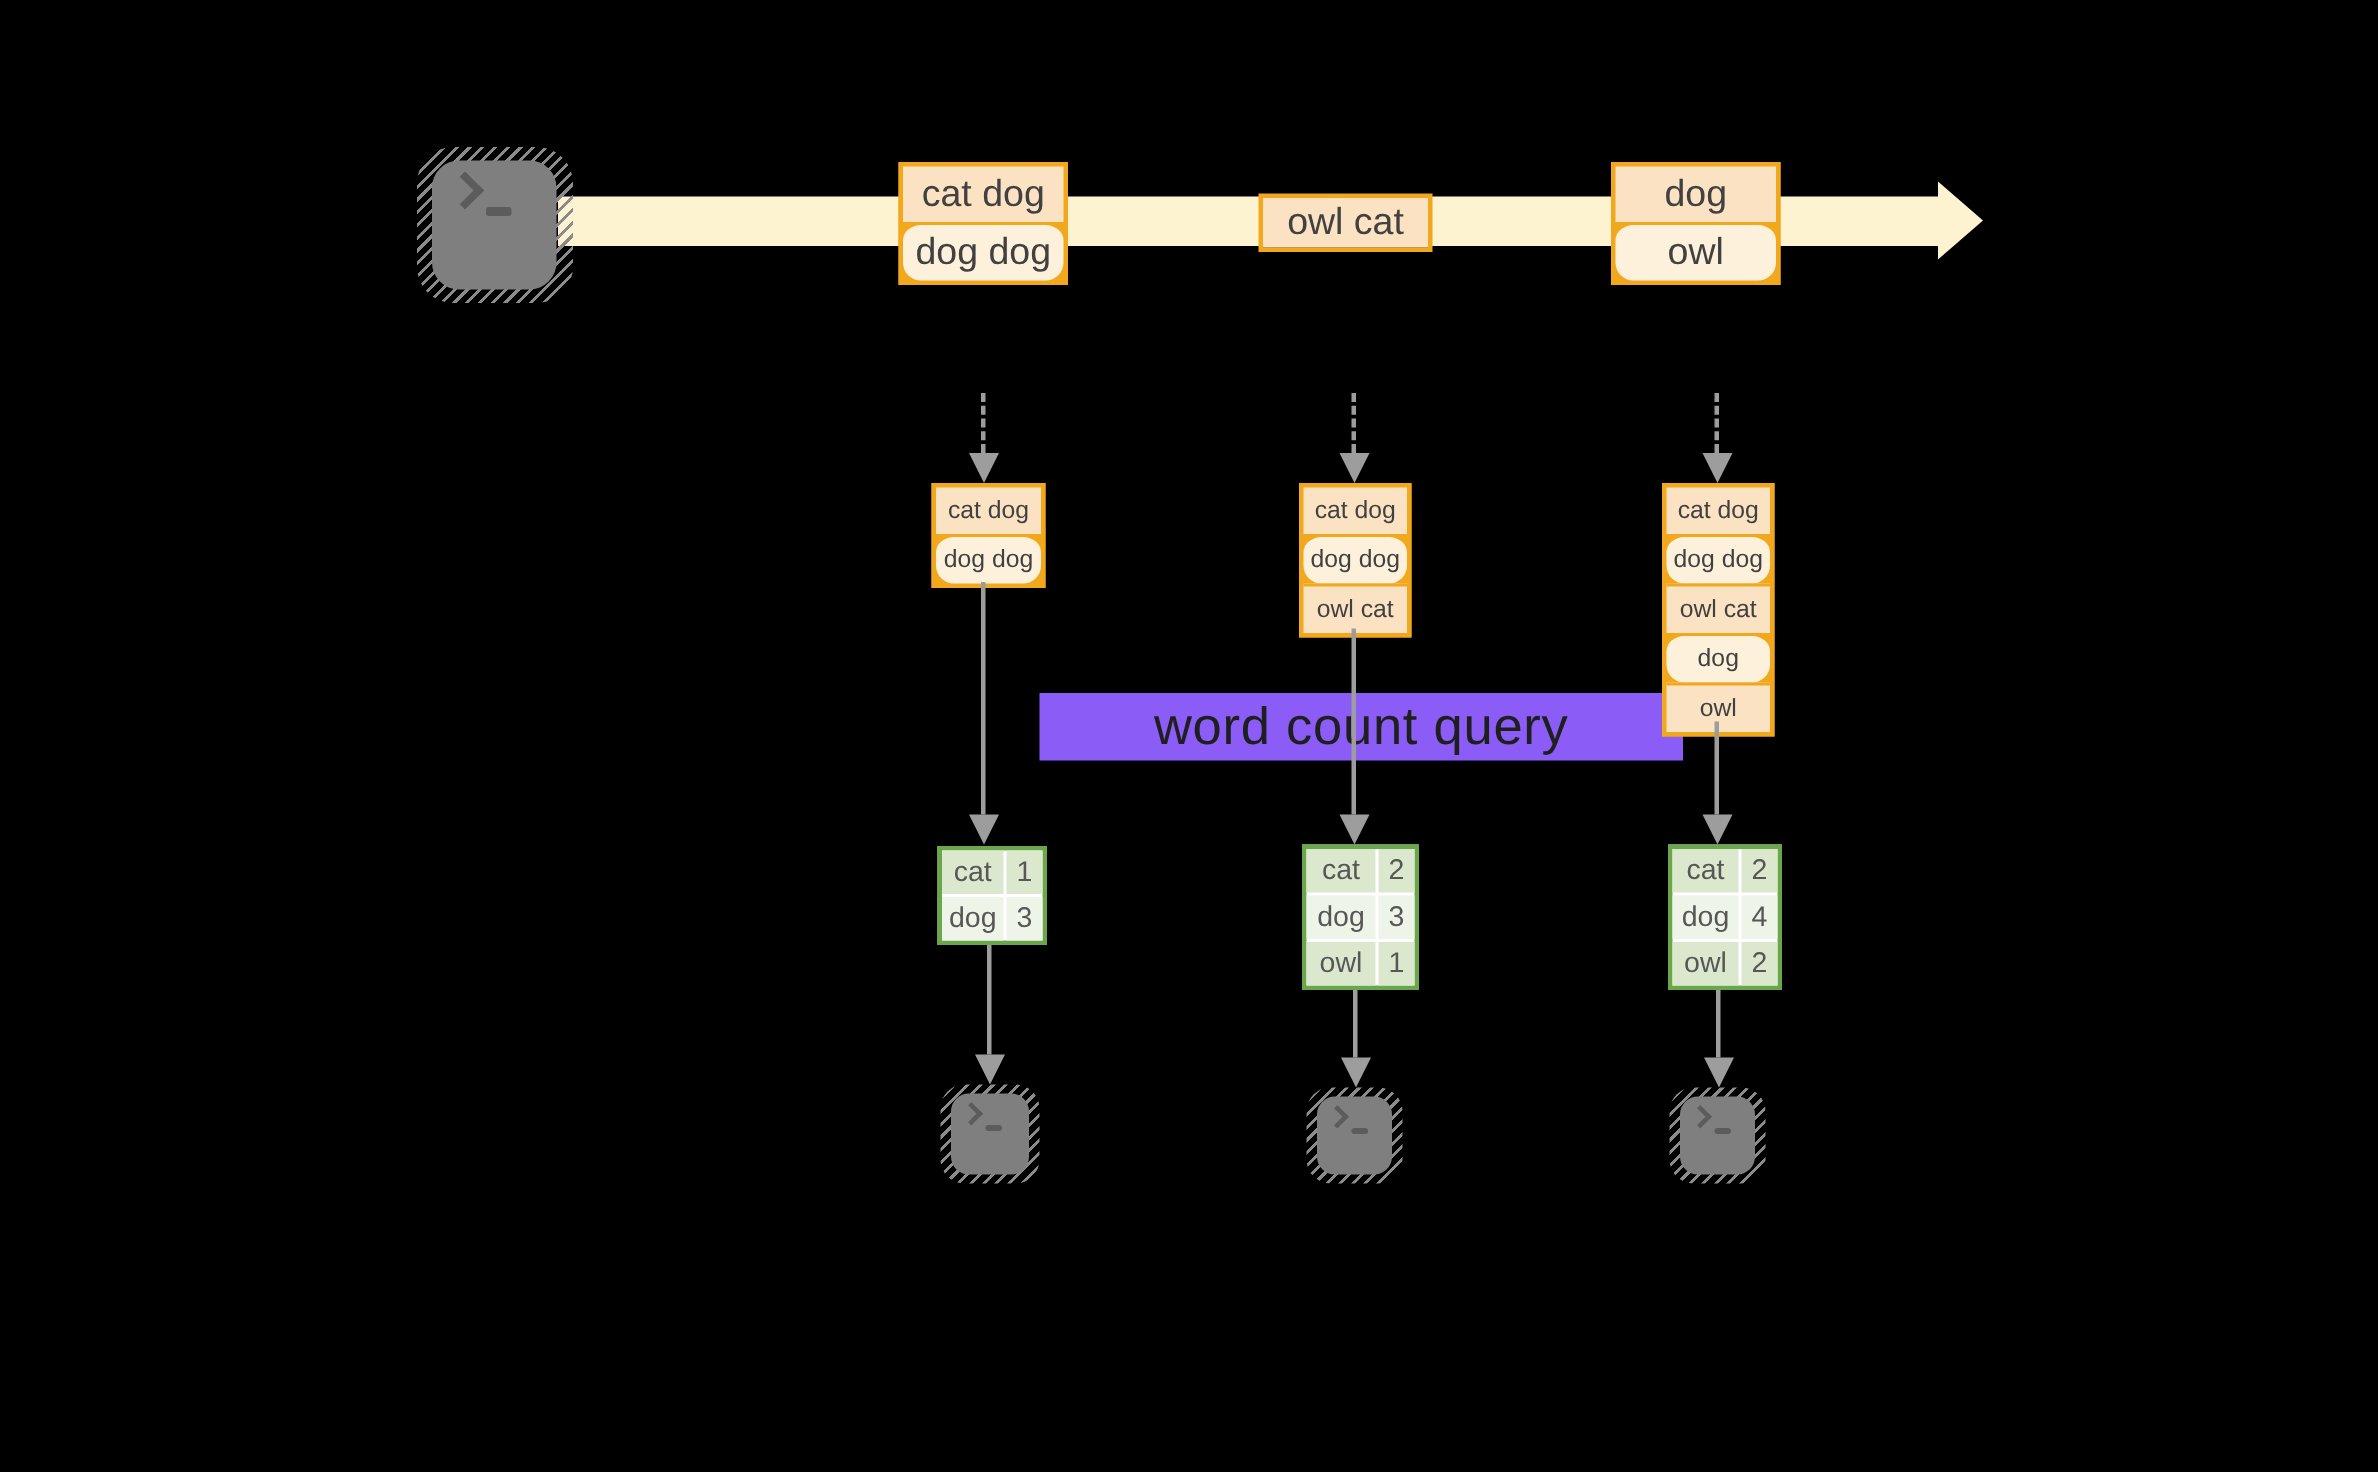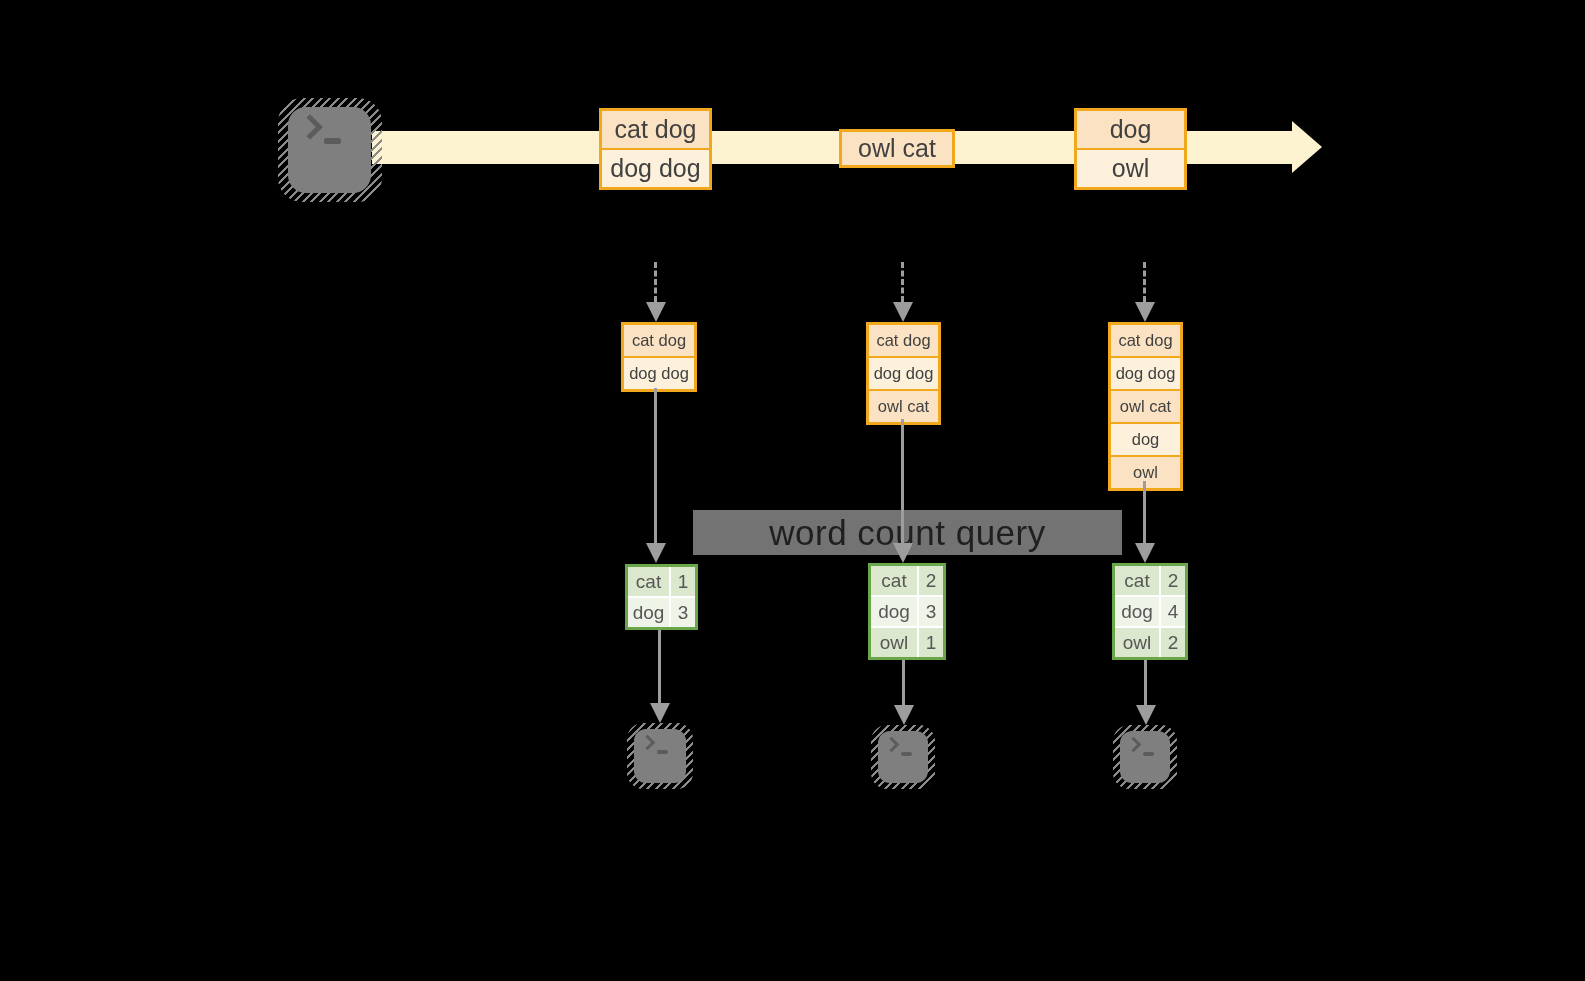--- a/index.html
+++ b/index.html
@@ -13,30 +13,30 @@
              border-bottom:26px solid transparent;border-left:30px solid #fdf3d1;z-index:1;}
 
   
   .obox{border:3px solid #f2a81d;box-sizing:border-box;z-index:6;background:#f2a81d;}
   .orow{display:flex;align-items:center;justify-content:center;color:#414141;}
   .orow.big{height:37px;font-size:25px;}
   .orow.one{height:33px;font-size:25px;}
   .orow.small{height:31px;font-size:16.5px;}
   .orow + .orow{border-top:2px solid #f2a81d;}
   .peach{background:#fae2c2;}
-  .cream{background:#fdf1dc;}
+  .cream{background:#fdf1dc;border-radius:12px;}
 
   
   .vline{width:3px;background:#9d9d9d;z-index:7;}
   .vdash{width:0;border-left:3px dashed #9d9d9d;z-index:7;}
   .ahead{width:0;height:0;border-left:10px solid transparent;
          border-right:10px solid transparent;border-top:20px solid #9d9d9d;z-index:7;}
 
   
-  .qband{background:#737373;z-index:5;display:flex;align-items:center;justify-content:center;margin-top:48px;}
+  .qband{background:#8b5cf6;z-index:5;display:flex;align-items:center;justify-content:center;}
   .qband span{font-size:35px;font-weight:300;color:#1f1f1f;letter-spacing:.5px;}
 
   
   .gtable{border:3px solid #6aa74a;background:#ffffff;box-sizing:border-box;
           display:grid;grid-template-columns:1fr 24px;gap:2px;z-index:6;}
   .gcell{display:flex;align-items:center;justify-content:center;height:29px;
          font-size:19px;color:#575757;}
   .g-dark{background:#dbe8cd;}
   .g-light{background:#eef4e8;}
 

